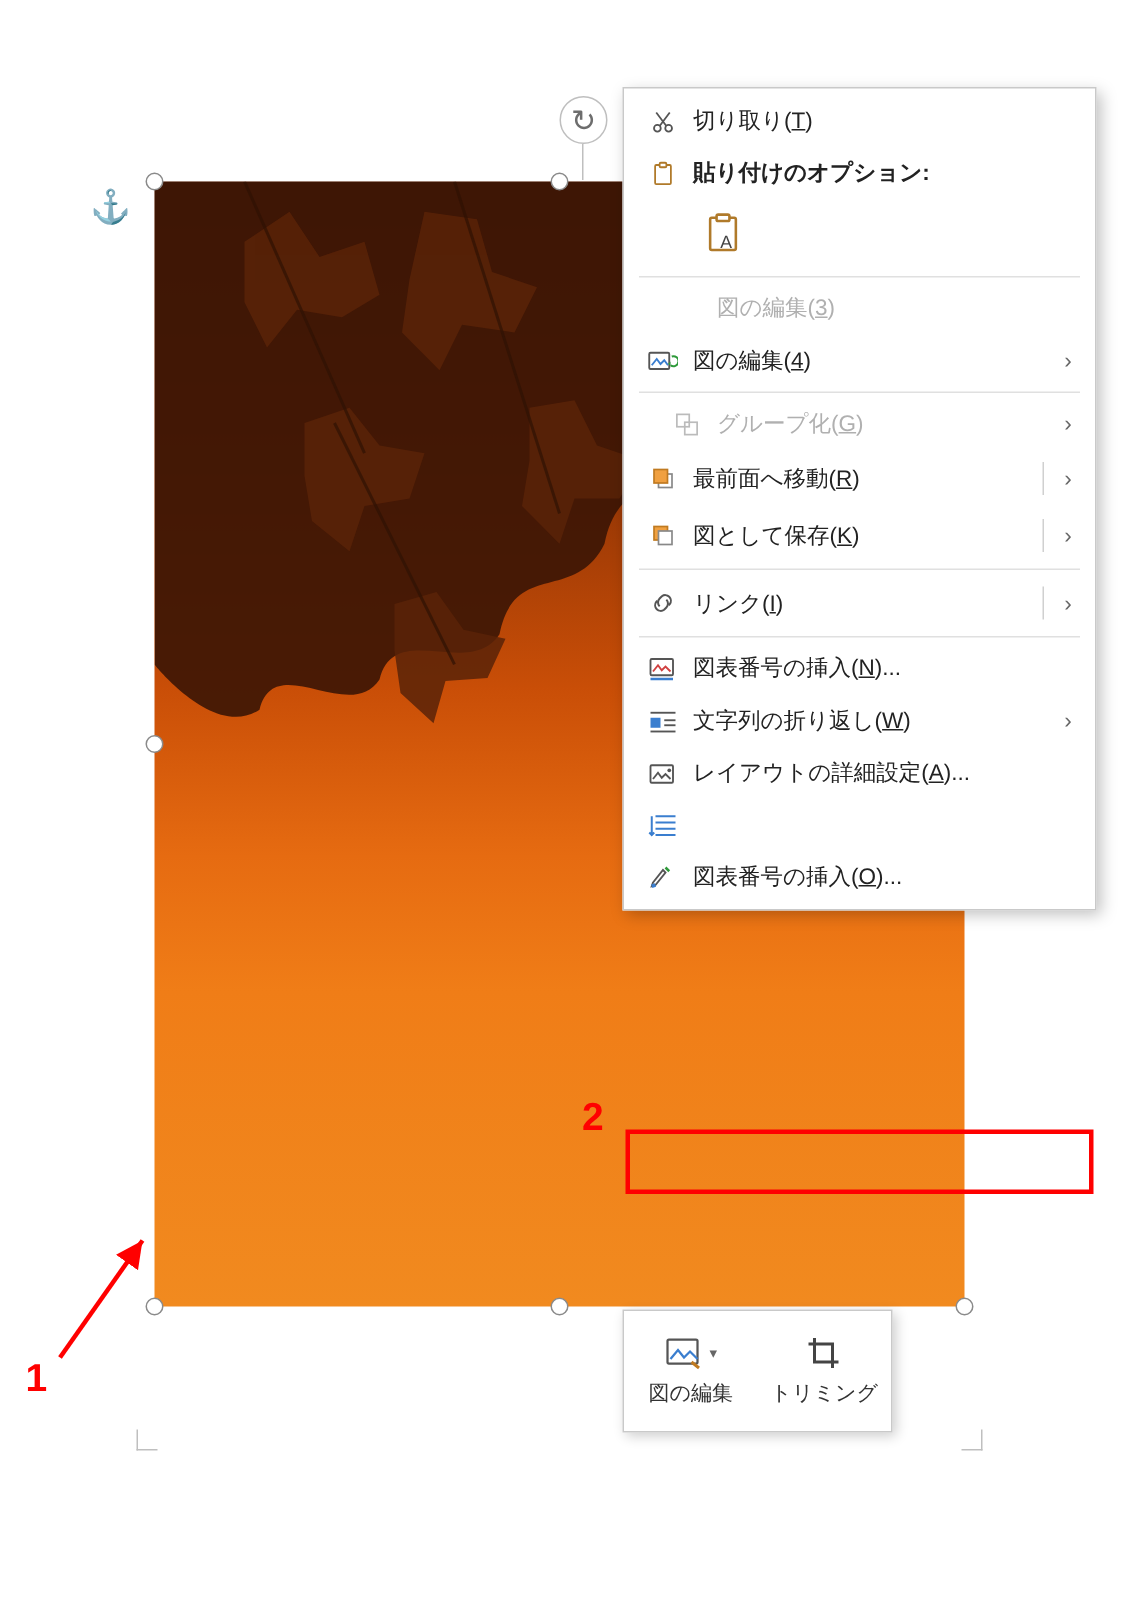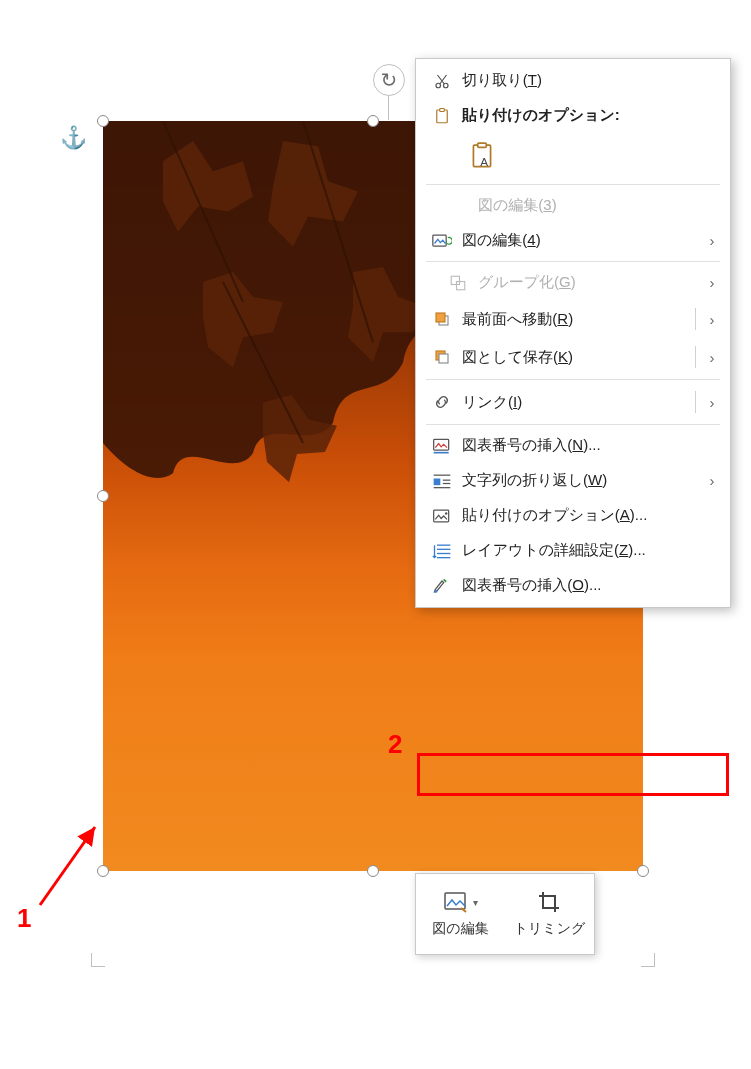--- a/index.html
+++ b/index.html
@@ -359,36 +359,35 @@
   </div>
 
   <div class="ctx-item">
     <span class="icon">
       <svg width="20" height="18" viewBox="0 0 24 20">
           <rect x="2" y="3" width="18" height="14" rx="1" fill="none" stroke="#555" stroke-width="1.5"></rect>
           <path d="M4 14 l4 -5 l3 4 l3 -3 l4 4" stroke="#555" stroke-width="1.5" fill="none"></path>
           <circle cx="17" cy="7" r="1.5" fill="#555"></circle>
         </svg>
     </span>
-    <span class="label"><span>貼り付けのオプション</span>(<span class="underline-key">A</span>)<span>...</span></span>
+    <span class="label"><span>レイアウトの詳細設定</span>(<span class="underline-key">A</span>)<span>...</span></span>
   </div>
 
   <div class="ctx-item">
     <span class="icon">
       <svg width="20" height="18" viewBox="0 0 24 20">
           <g stroke="#3a7ecf" stroke-width="1.6">
             <line x1="6" y1="3" x2="22" y2="3"></line>
             <line x1="6" y1="8" x2="22" y2="8"></line>
             <line x1="6" y1="13" x2="22" y2="13"></line>
             <line x1="6" y1="18" x2="22" y2="18"></line>
           </g>
           <path d="M3 3 v15 M1 16 l2 2 l2 -2" stroke="#3a7ecf" stroke-width="1.6" fill="none"></path>
         </svg>
     </span>
-    <span class="label"><span>レイアウトの詳細設定</span>(<span class="underline-key">Z</span>)<span>...</span></span>
   </div>
 
   <div class="ctx-item">
     <span class="icon">
       <svg width="20" height="18" viewBox="0 0 24 20">
           <path d="M4 14 L12 4 L14 6 L6 16 L3 17 Z" fill="none" stroke="#555" stroke-width="1.5"></path>
           <path d="M3 17 L6 16" stroke="#3a7ecf" stroke-width="3"></path>
           <path d="M14 2 l3 3" stroke="#2e9a3a" stroke-width="2"></path>
         </svg>
     </span>

